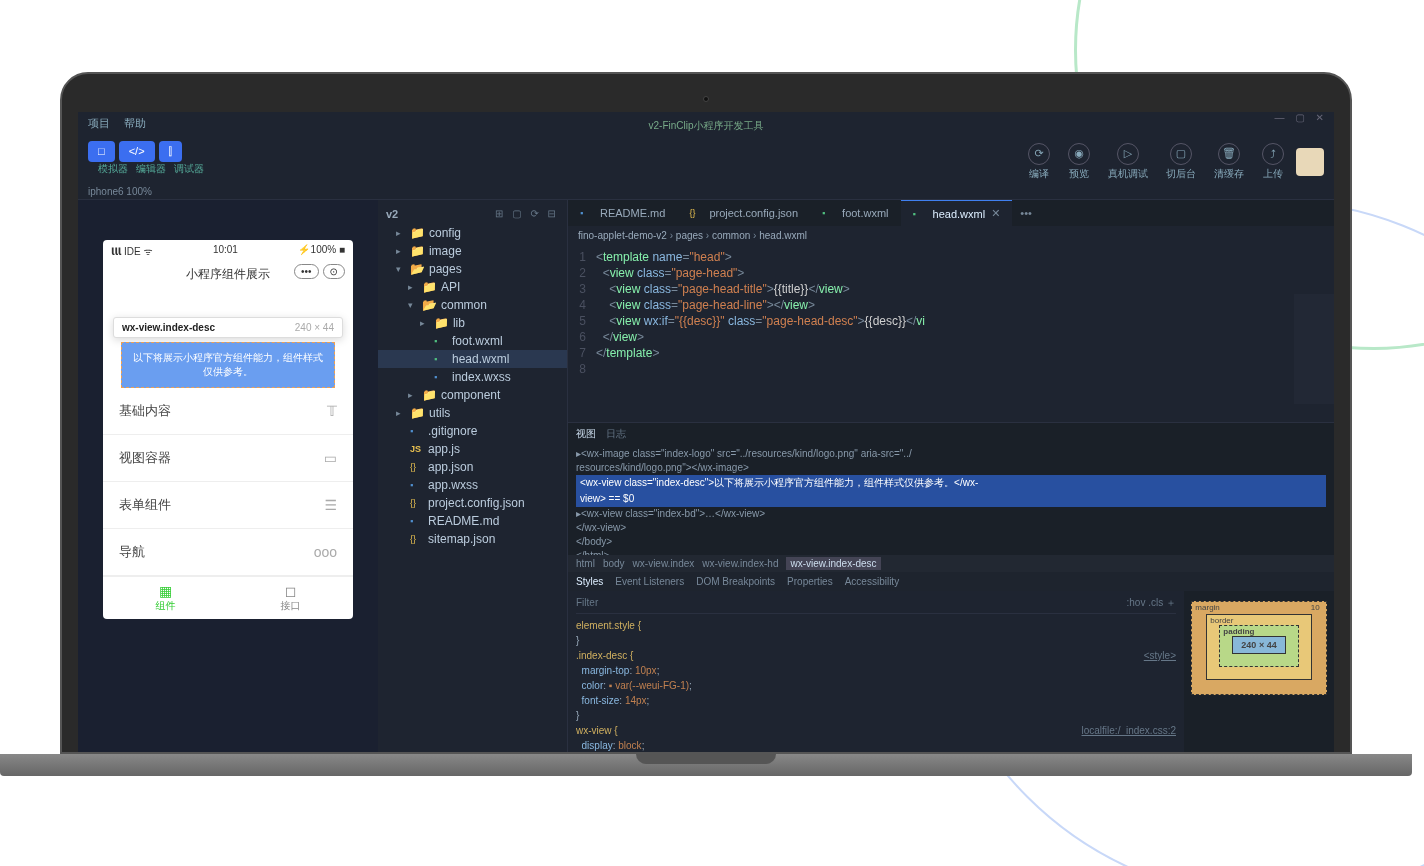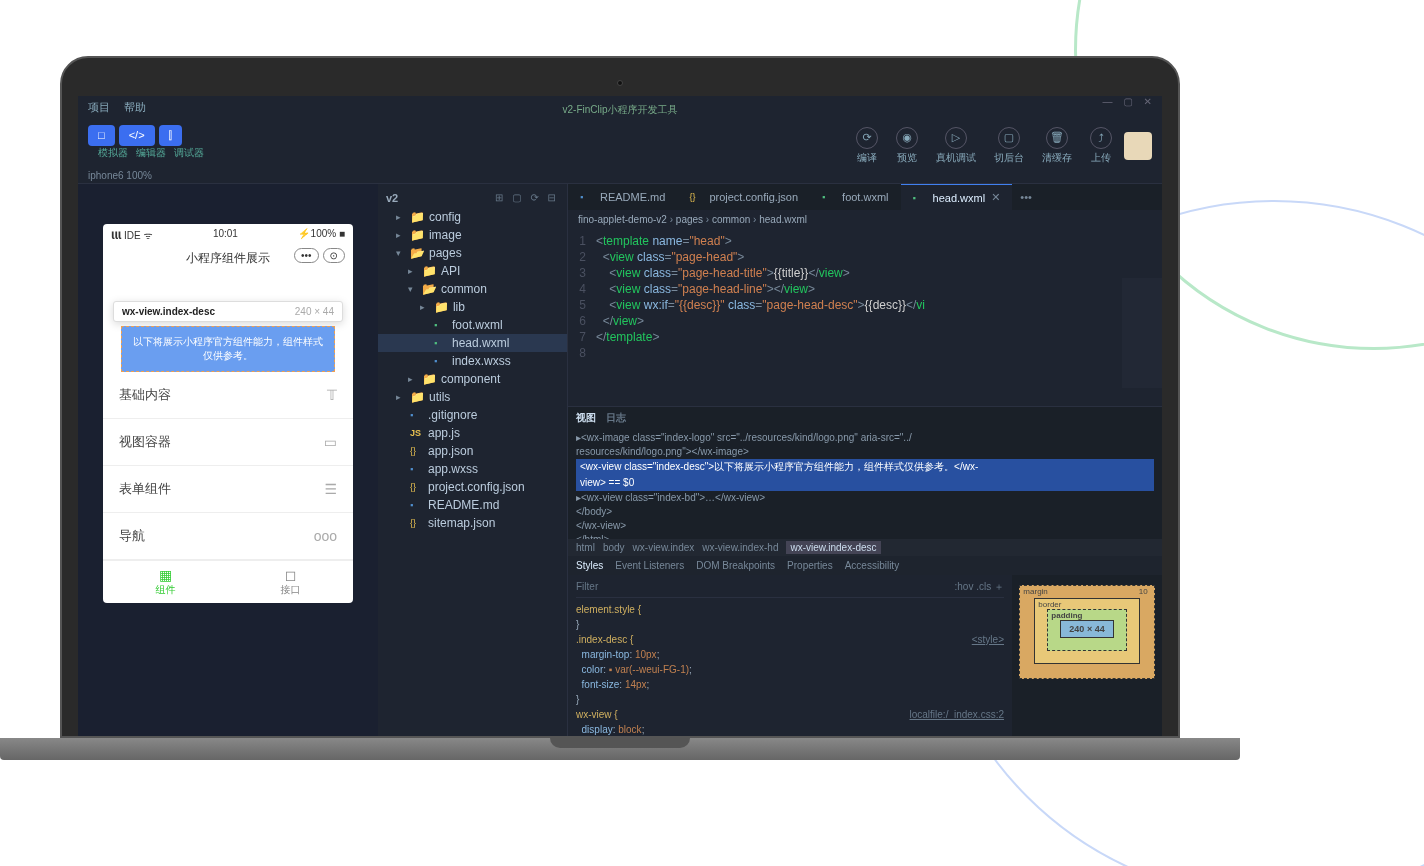--- a/index.html
+++ b/index.html
@@ -1,19 +1,19 @@
 <!DOCTYPE html>
 <html><head>
 <meta charset="utf-8">
 <style>
 * { margin: 0; padding: 0; box-sizing: border-box; font-family: -apple-system, "Segoe UI", sans-serif; }
 body { background: #fff; width: 1424px; height: 866px; overflow: hidden; position: relative; }
 .curve1 { position: absolute; width: 600px; height: 600px; border: 3px solid #b8e8c8; border-radius: 50%; right: -250px; top: -250px; z-index: 0; }
 .curve2 { position: absolute; width: 700px; height: 700px; border: 2px solid #c8d8f8; border-radius: 50%; right: -200px; top: 200px; z-index: 0; }
-.laptop { position: absolute; left: 60px; top: 56px; width: 1120px; z-index: 1; }
+.laptop { position: absolute; left: 60px; top: 72px; width: 1292px; z-index: 1; }
 .bezel { background: #2a2a2a; border-radius: 28px 28px 0 0; padding: 22px 16px 0; border: 2px solid #555; }
 .camera { width: 6px; height: 6px; background: #111; border-radius: 50%; margin: 0 auto 10px; border: 1px solid #444; }
 .screen { background: #1e2430; height: 640px; display: flex; flex-direction: column; font-size: 11px; color: #aab; overflow: hidden; }
 .base { height: 22px; background: linear-gradient(#888, #666); border-radius: 0 0 4px 4px; margin: 0 -60px; position: relative; }
 .notch { position: absolute; left: 50%; transform: translateX(-50%); width: 140px; height: 10px; background: #555; border-radius: 0 0 10px 10px; }
 .menubar { display: flex; gap: 14px; padding: 4px 10px; font-size: 11px; color: #8ab; }
 .titlebar { text-align: center; color: #7a8; font-size: 10px; padding: 2px; margin-top: -18px; }
 .wincontrols { position: absolute; right: 24px; top: 40px; color: #667; font-size: 10px; letter-spacing: 4px; }
 .toolbar { display: flex; align-items: center; padding: 6px 10px 2px; }
 .pill-group { display: flex; gap: 4px; }
@@ -60,24 +60,24 @@
 .tab { padding: 6px 12px; color: #9ab; display: flex; align-items: center; gap: 6px; white-space: nowrap; }
 .tab.active { background: #1e2430; color: #def; border-top: 1px solid #4080f0; }
 .tab .cls { color: #789; }
 .tab-more { padding: 0 8px; color: #789; }
 .breadcrumb { padding: 4px 10px; color: #789; font-size: 10px; }
 .breadcrumb span { color: #9ab; }
 .code { flex: 1; padding: 4px 0; font-family: Consolas, monospace; font-size: 12px; line-height: 16px; overflow: hidden; min-height: 120px; }
 .cline { display: flex; }
 .lno { width: 28px; text-align: right; color: #4a5060; padding-right: 10px; user-select: none; }
 .cc { white-space: pre; }
-.tag { color: #22c55e; } .attr { color: #8ab8e0; } .str { color: #d08050; } .var { color: #d0d0d0; } .punc { color: #789; }
+.tag { color: #86efac; } .attr { color: #8ab8e0; } .str { color: #d08050; } .var { color: #d0d0d0; } .punc { color: #789; }
 .minimap { position: absolute; right: 18px; top: 222px; width: 40px; height: 110px; background: #252b38; opacity: .6; }
 .devtools { height: 330px; background: #1a2028; border-top: 1px solid #2a3040; display: flex; flex-direction: column; font-size: 10px; overflow: hidden; }
-.dt-tabs { display: flex; gap: 10px; padding: 4px 8px; color: #678; font-weight: bold; }
+.dt-tabs { display: flex; gap: 10px; padding: 4px 8px; color: #678; }
 .dt-tabs .act { color: #cde; }
 .dt-dom { max-height: 110px; overflow: hidden; font-family: Consolas, monospace; padding: 2px 8px; color: #8899aa; line-height: 14px; }
 .dt-dom .hl { background: #2850a0; color: #fff; display: block; padding: 1px 4px; }
 .dt-crumb { padding: 3px 8px; background: #222832; color: #789; }
 .dt-crumb span { margin-right: 8px; }
 .dt-crumb .act { background: #445; color: #cde; padding: 1px 4px; }
 .dt-sub { display: flex; gap: 12px; padding: 4px 8px; background: #1e242e; color: #789; }
 .dt-sub .act { color: #def; }
 .dt-bottom { flex: 1; display: flex; overflow: hidden; }
 .styles { flex: 1; background: #1e2430; padding: 4px 8px; font-family: Consolas, monospace; color: #9ab; line-height: 15px; overflow: hidden; }
@@ -341,22 +341,22 @@
             <div class="dt-tabs">
               <span class="act">视图</span>
               <span>日志</span>
             </div>
             <div class="dt-dom">
               <div>▸&lt;wx-image class="index-logo" src="../resources/kind/logo.png" aria-src="../</div>
               <div>  resources/kind/logo.png"&gt;&lt;/wx-image&gt;</div>
               <span class="hl">  &lt;wx-view class="index-desc"&gt;以下将展示小程序官方组件能力，组件样式仅供参考。&lt;/wx-</span>
               <span class="hl">  view&gt; == $0</span>
               <div>▸&lt;wx-view class="index-bd"&gt;…&lt;/wx-view&gt;</div>
+              <div> &lt;/wx-view&gt;</div>
               <div>&lt;/body&gt;</div>
-              <div> &lt;/wx-view&gt;</div>
               <div>&lt;/html&gt;</div>
             </div>
             <div class="dt-crumb">
               <span>html</span><span>body</span><span>wx-view.index</span><span>wx-view.index-hd</span><span class="act">wx-view.index-desc</span>
             </div>
             <div class="dt-sub">
               <span class="act">Styles</span>
               <span>Event Listeners</span>
               <span>DOM Breakpoints</span>
               <span>Properties</span>

